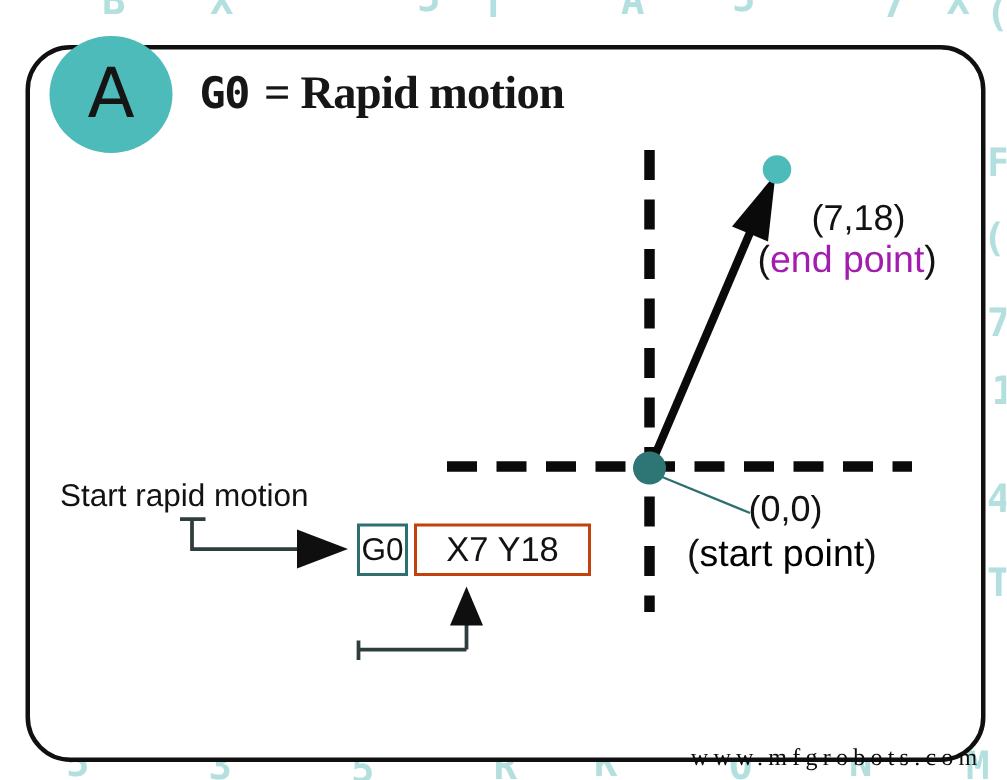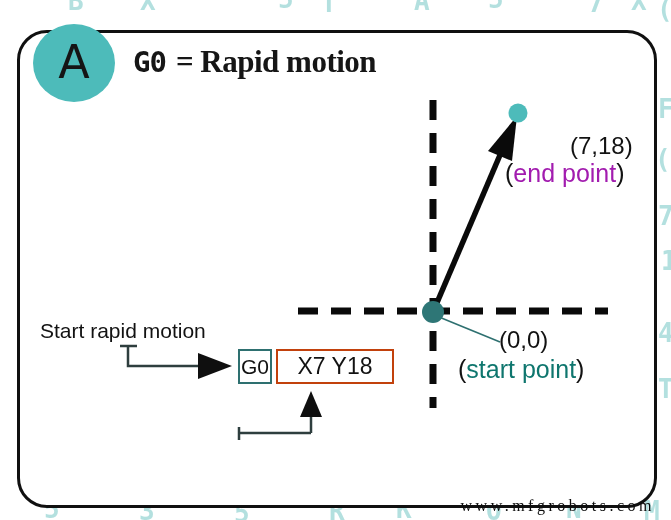--- a/index.html
+++ b/index.html
@@ -36,26 +36,26 @@
     font-family:"DejaVu Sans Mono",monospace;font-size:29px;font-weight:bold;letter-spacing:-1px;
   }
   #title .rest{
     font-family:Liberation Serif, serif;font-size:31px;font-weight:bold;
     margin-left:10px;letter-spacing:-0.5px;
   }
   
   #diagram-svg{position:absolute;left:0;top:0;z-index:4;}
   
   .dlabel{position:absolute;z-index:5;white-space:nowrap;line-height:1.1;color:#121212;}
-  #end-coords{left:541px;top:133px;font-size:24px;margin-left:29px;}
+  #end-coords{left:541px;top:133px;font-size:24px;}
   #end-label{left:505px;top:160px;font-size:25px;}
   #end-label .inner{color:#a21caf;}
   #start-coords{left:499px;top:327px;font-size:24px;}
   #start-label{left:458px;top:356px;font-size:25px;}
-  #start-label .inner{color:#0f766e;}
+  #start-label .inner{color:#000000;}
   #start-callout-text{left:40px;top:319px;font-size:21px;}
   #define-callout-text{left:40px;top:418px;font-size:22px;}
   
   .code-box{
     position:absolute;z-index:5;top:349px;height:31px;
     display:flex;align-items:center;justify-content:center;
     background:#ffffff;color:#121212;white-space:nowrap;
   }
   #gcode-box{left:238px;width:30px;border:2px solid #2e7070;font-size:21px;}
   #coords-box{left:276px;width:114px;border:2px solid #c2410c;font-size:23px;}

